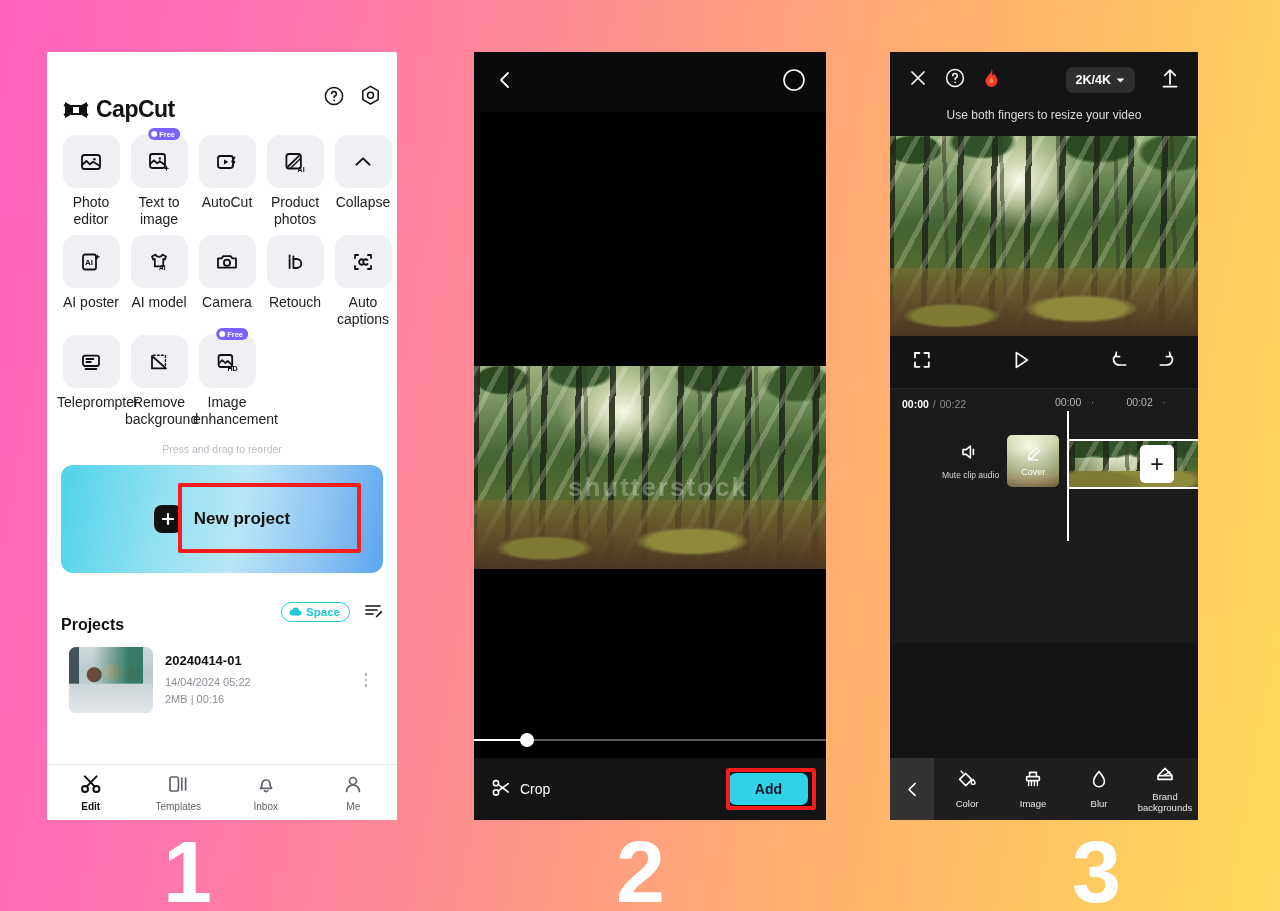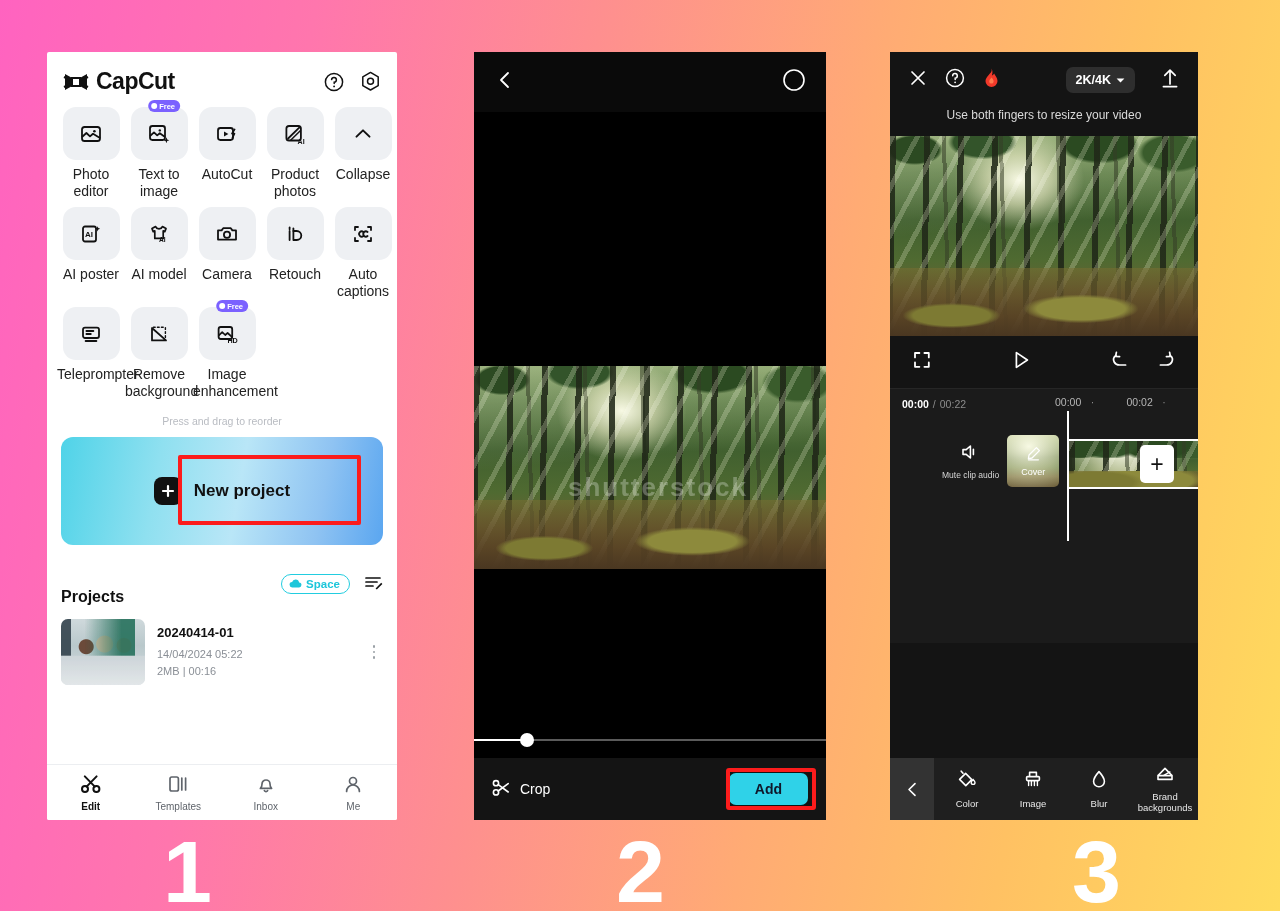--- a/index.html
+++ b/index.html
@@ -23,21 +23,21 @@
     position: absolute; color: #ffffff; font-weight: 700;
     font-size: 88px; line-height: 1; font-family: "Liberation Sans", sans-serif;
     letter-spacing: -2px;
   }
   #step-1 { left: 163px; top: 828px; }
   #step-2 { left: 616px; top: 828px; }
   #step-3 { left: 1072px; top: 828px; }
 
   
   .p1-header { display: flex; align-items: center; justify-content: space-between; padding: 16px 16px 4px 16px; }
-  .logo-wrap { display: flex; align-items: center; gap: 7px; }
+  .logo-wrap { display: flex; align-items: center; gap: 7px; margin-top: 28px; }
   .logo-mark { width: 26px; height: 24px; }
   .logo-text { font-size: 23px; font-weight: 700; color: #111; letter-spacing: -0.5px; }
   .hdr-icons { display: flex; align-items: center; gap: 16px; }
   .hdr-icons svg { display: block; }
 
   .tool-grid { padding: 8px 10px 0 10px; }
   .tool-row { display: flex; justify-content: flex-start; }
   .tool { width: 64px; margin: 0 2px 8px 2px; display: flex; flex-direction: column; align-items: center; position: relative; }
   .tool-tile {
     width: 57px; height: 53px; border-radius: 13px; background: #eef0f3;
@@ -68,21 +68,21 @@
 
   .projects-hdr { display: flex; align-items: center; padding: 16px 14px 6px 14px; }
   .projects-title { font-size: 16px; font-weight: 700; color: #111; flex: 1; margin-top: 27px; }
   .space-btn {
     border: 1px solid #22cde0; color: #1dc6da; border-radius: 14px;
     font-size: 11.5px; font-weight: 600; padding: 3px 9px 3px 7px;
     display: flex; align-items: center; gap: 4px; background: #fff;
   }
   .sort-icon { margin-left: 14px; }
 
-  .proj-item { display: flex; align-items: center; padding: 7px 14px; gap: 12px; }
+  .proj-item { display: flex; align-items: center; padding: 7px 22px; gap: 12px; }
   .proj-thumb { width: 84px; height: 66px; border-radius: 7px; flex: none; overflow: hidden; position: relative; }
   .proj-meta { flex: 1; min-width: 0; }
   .proj-name { font-size: 13px; font-weight: 700; color: #111; margin-bottom: 6px; }
   .proj-sub { font-size: 11px; color: #8a8f96; line-height: 1.55; }
   .kebab { width: 18px; display: flex; flex-direction: column; align-items: center; gap: 3px; }
   .kebab i { width: 2.6px; height: 2.6px; border-radius: 50%; background: #9aa0a6; display: block; }
 
   .tabbar {
     position: absolute; left: 0; bottom: 0; width: 100%; height: 56px; background: #fff;
     border-top: 1px solid #eceef1; display: flex; align-items: center;

